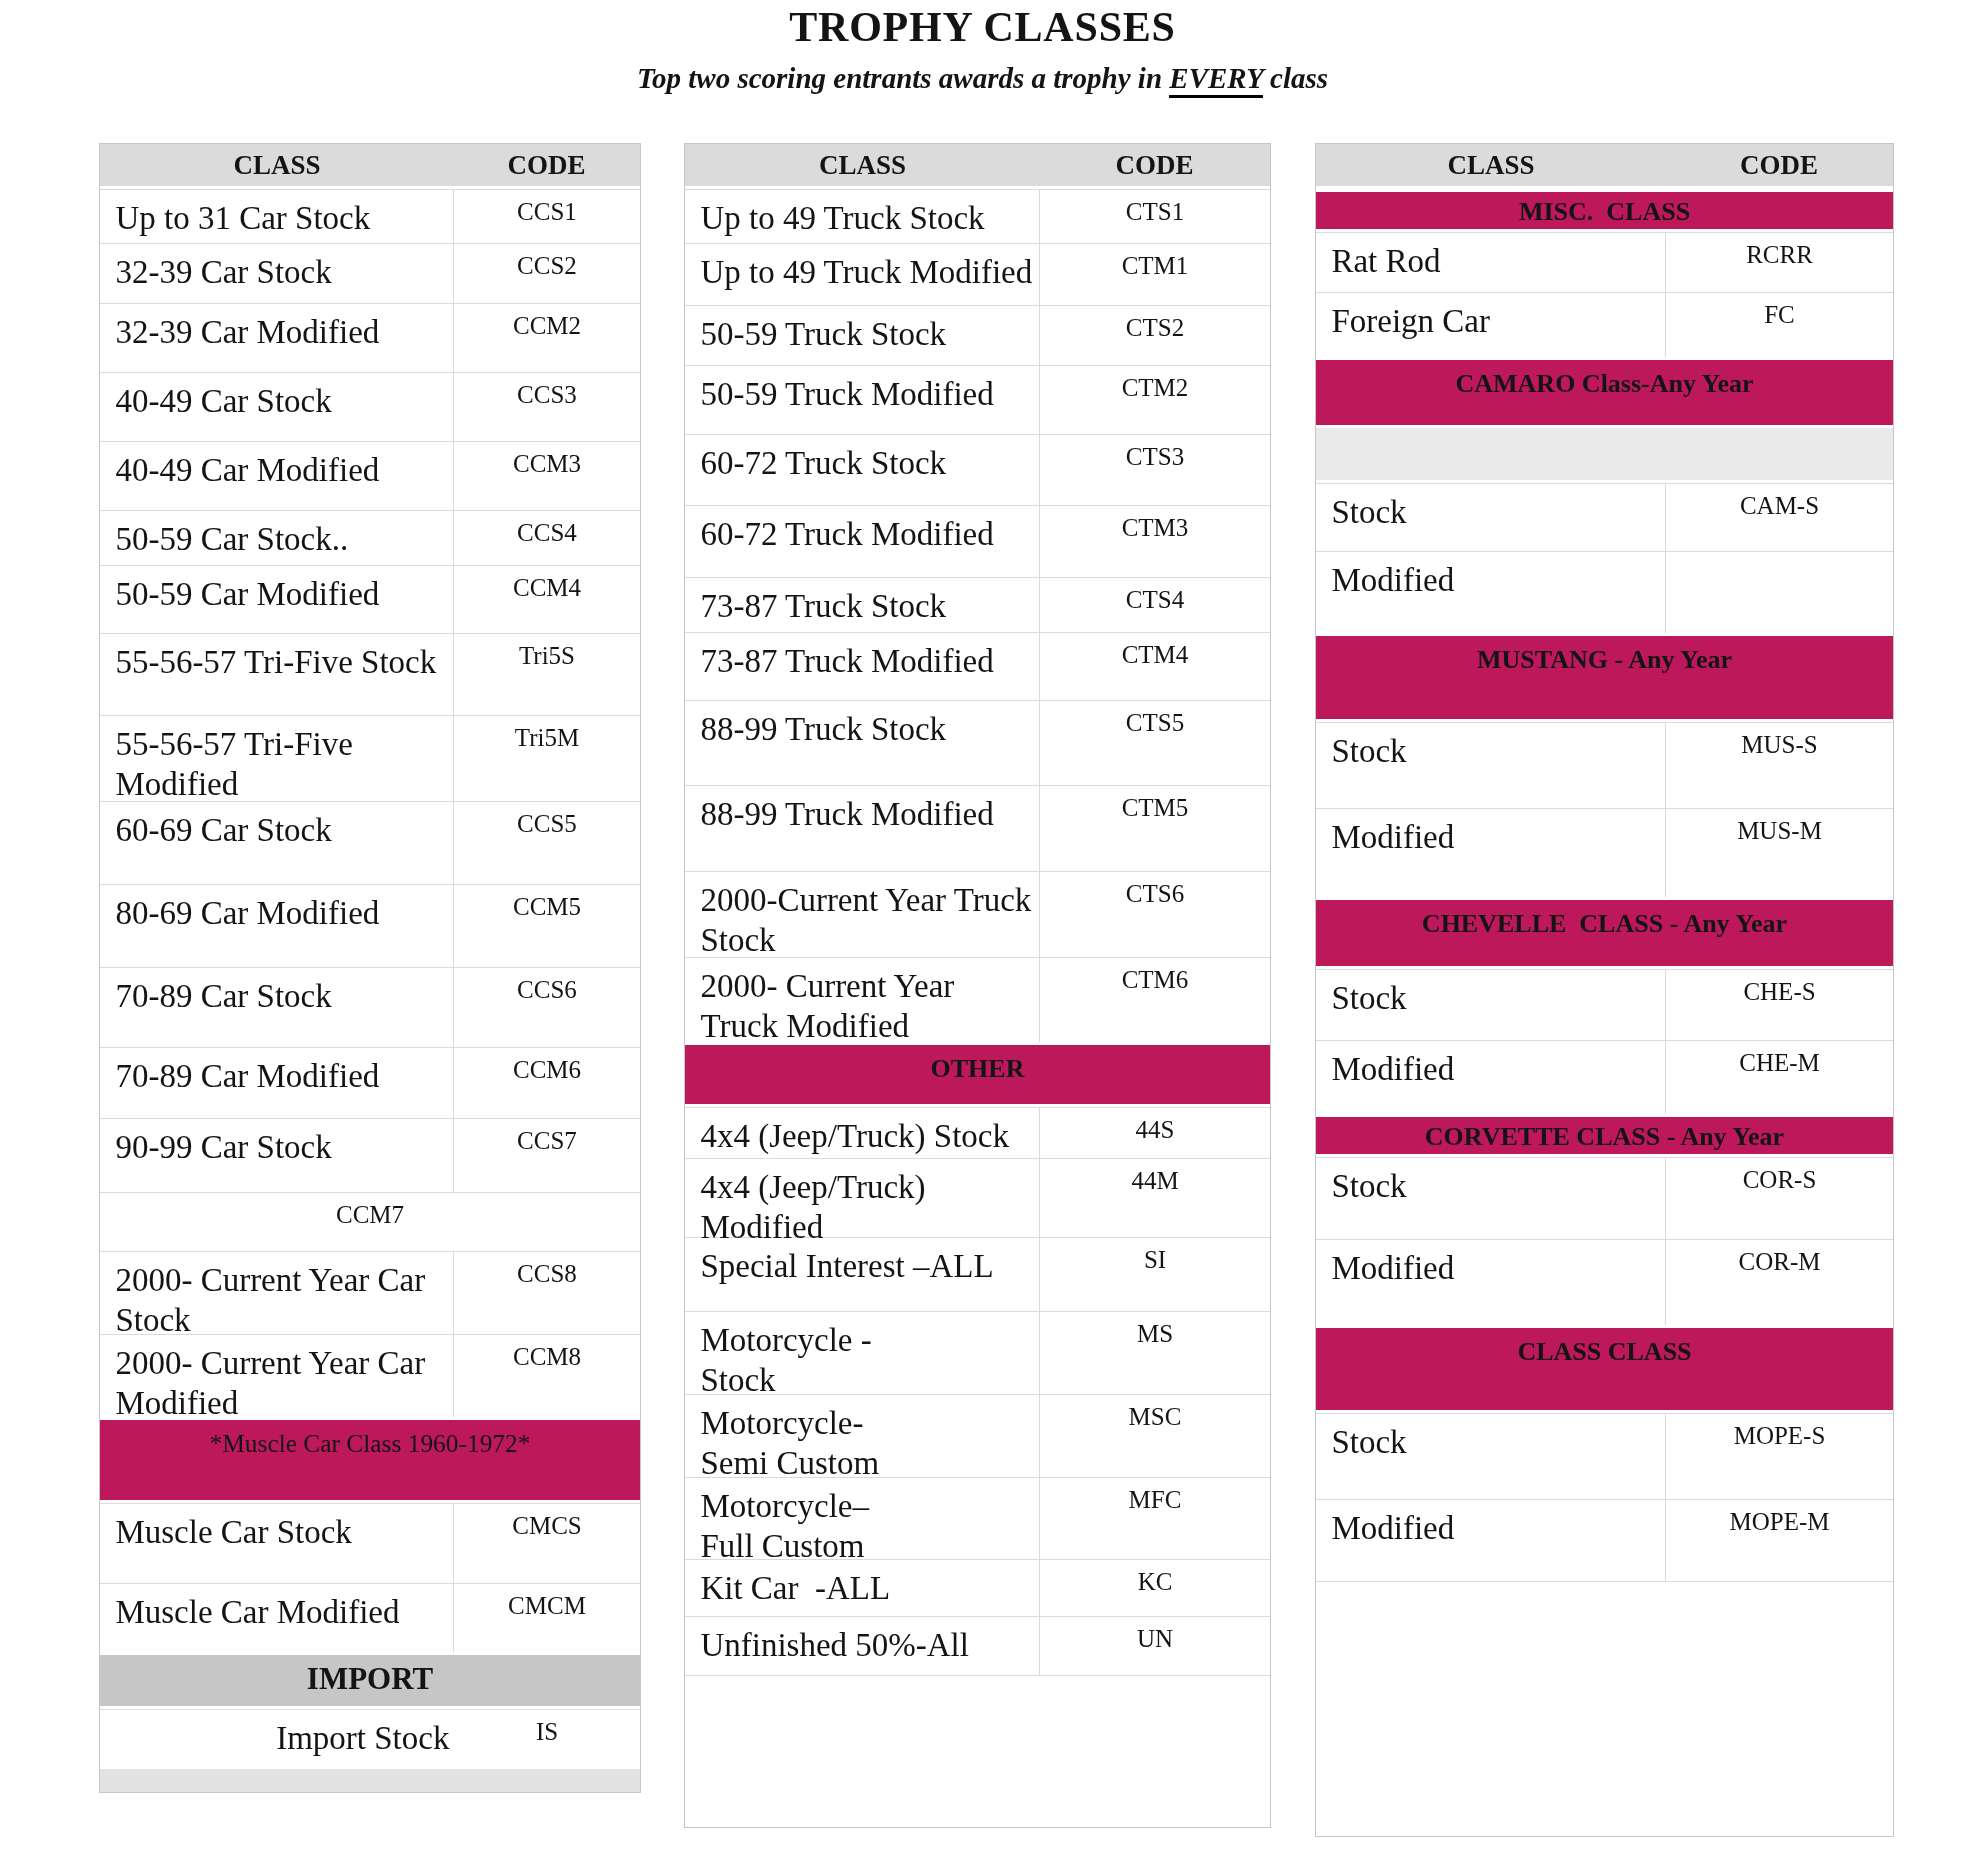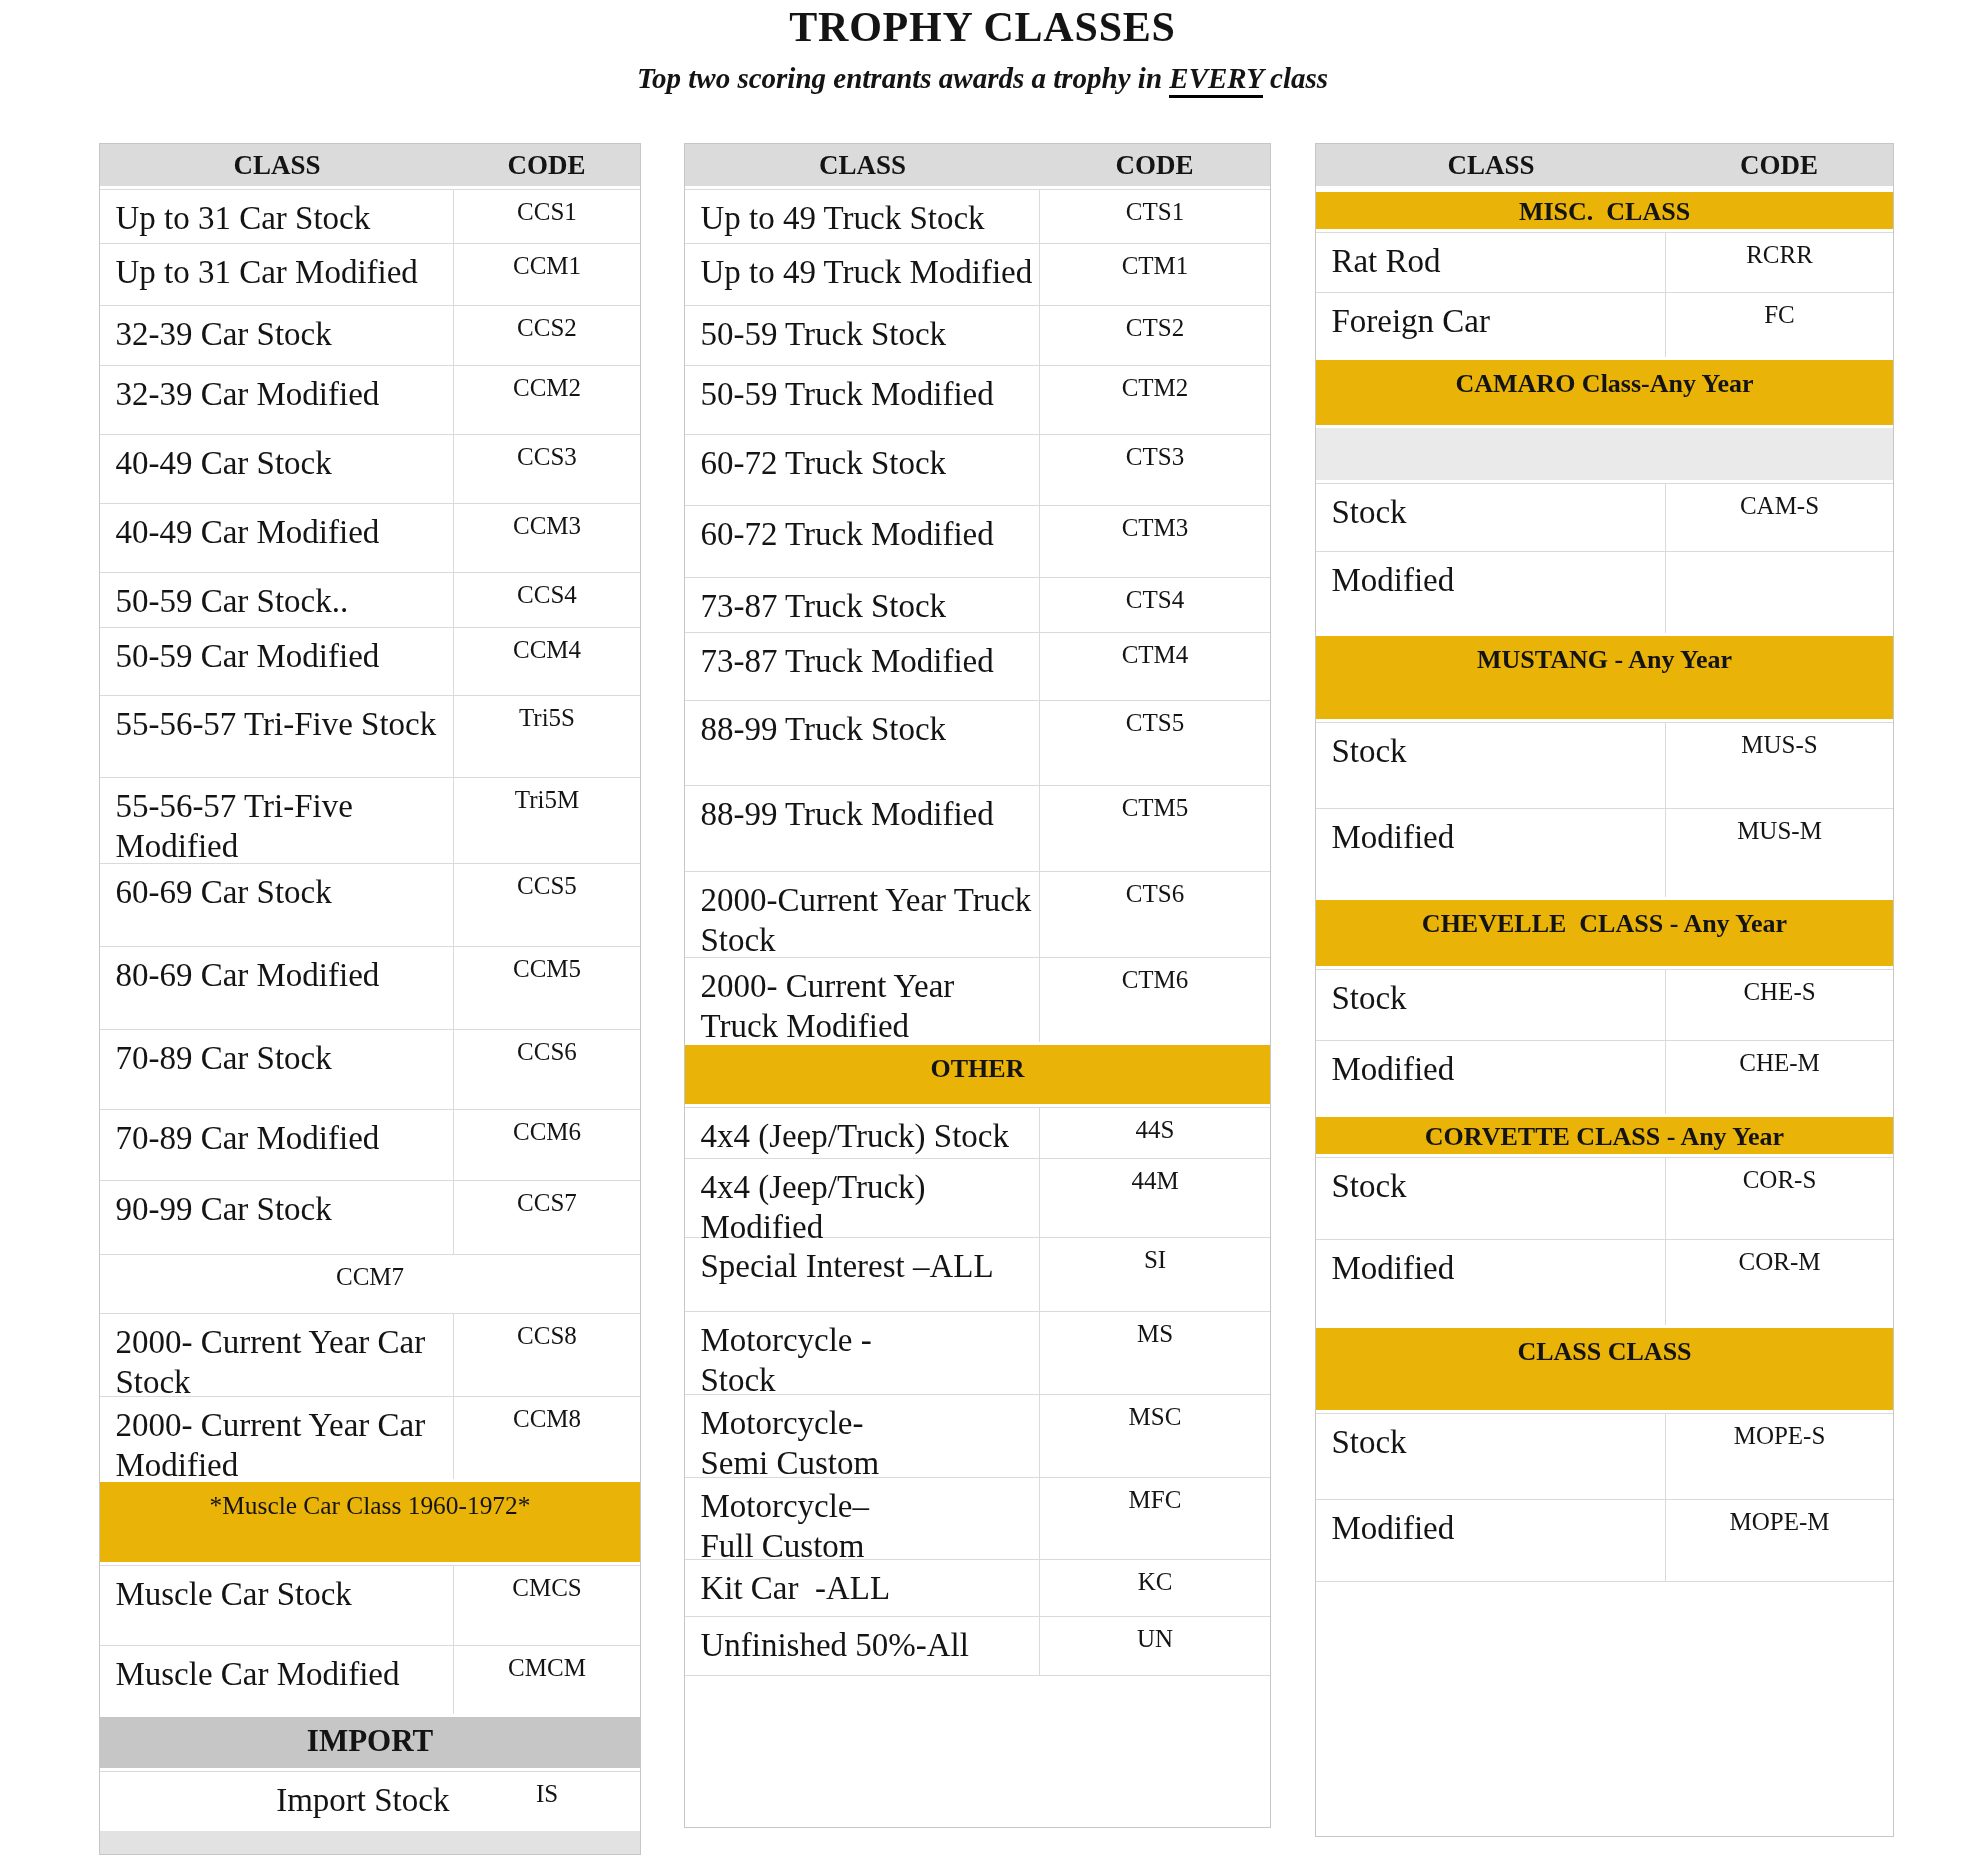--- a/index.html
+++ b/index.html
@@ -22,21 +22,21 @@
   .t1 .cw{width:354px;} .t1 .kw{width:185px;}
   .t2 .cw{width:355px;} .t2 .kw{width:229px;}
   .t3 .cw{width:350px;} .t3 .kw{width:226px;}
 
   .row{display:flex;border-top:1.5px solid #dadada;box-sizing:border-box;}
   .cc{box-sizing:border-box;padding:7.7px 4.6px 0 15.4px;font-size:33px;line-height:1.22;
       white-space:pre-line;border-right:1.5px solid #dadada;}
   .kc{flex:1;text-align:center;padding-top:7.7px;font-size:25px;box-sizing:border-box;}
   .row.ctr .cc{text-align:right;padding-left:0;border-right:none;}
 
-  .sec{background:#eab308;text-align:center;font-weight:bold;font-size:26px;
+  .sec{background:#be185d;text-align:center;font-weight:bold;font-size:26px;
        padding-top:9.2px;box-sizing:border-box;border-top:3.1px solid #ffffff;border-bottom:3.1px solid #ffffff;}
   .sec.plain{font-weight:normal;font-size:25.4px;}
   .sec.dark{background:#c6c6c6;font-size:31px;padding-top:6.2px;}
   .spacer{background:#eaeaea;border-bottom:3.1px solid #ffffff;box-sizing:border-box;}
   .tail{background:#ffffff;border-top:1.5px solid #dadada;}
   .strip{background:#e2e2e2;border-top:3.1px solid #ffffff;box-sizing:border-box;}
 </style>
 </head>
 <body>
 
@@ -47,24 +47,20 @@
 
   <div class="tbl t1">
     <div class="thead">
       <div class="cw">CLASS</div>
       <div class="kw">CODE</div>
     </div>
     <div class="row" style="height:54px">
         <div class="cc cw">Up to 31 Car Stock</div>
         <div class="kc">CCS1</div>
       </div>
-    <div class="row" style="height:62px">
-        <div class="cc cw">Up to 31 Car Modified</div>
-        <div class="kc">CCM1</div>
-      </div>
     <div class="row" style="height:60px">
         <div class="cc cw">32-39 Car Stock</div>
         <div class="kc">CCS2</div>
       </div>
     <div class="row" style="height:69px">
         <div class="cc cw">32-39 Car Modified</div>
         <div class="kc">CCM2</div>
       </div>
     <div class="row" style="height:69px">
         <div class="cc cw">40-49 Car Stock</div>

